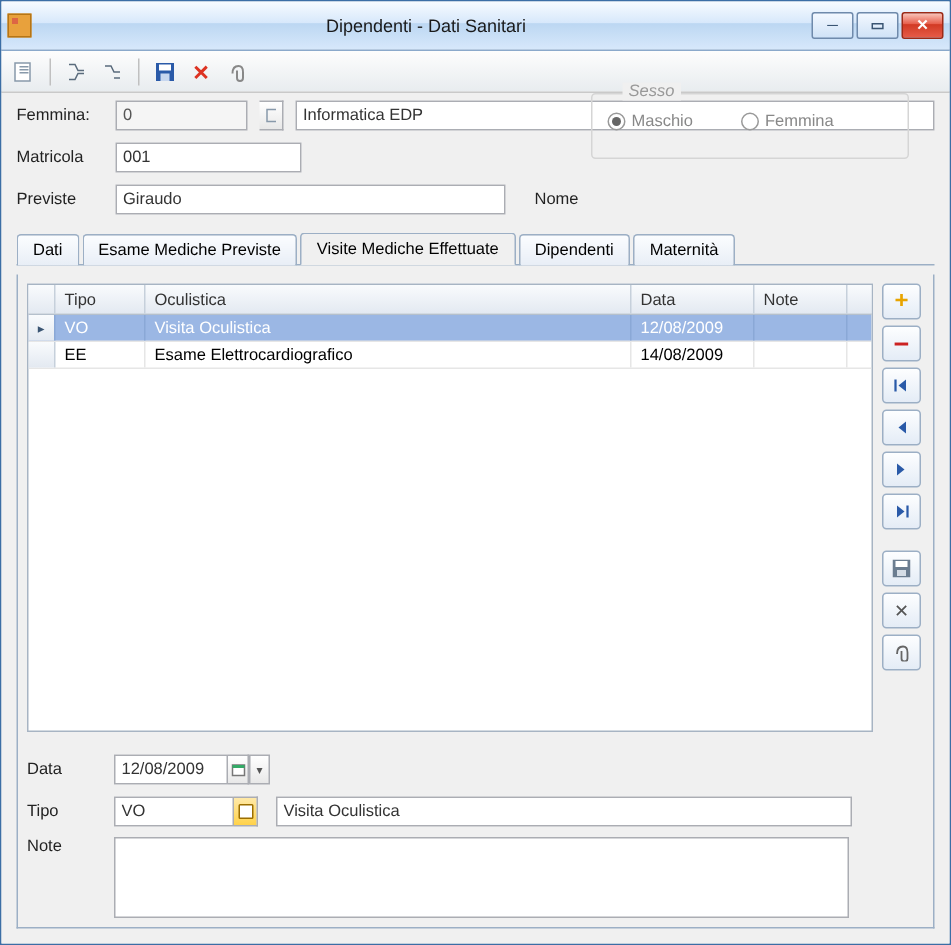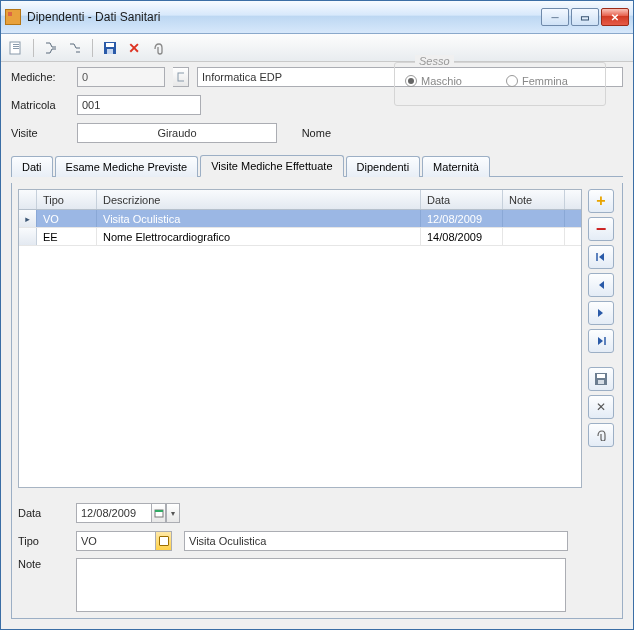--- a/index.html
+++ b/index.html
@@ -1,42 +1,42 @@
 <!DOCTYPE html>
 <html><head>
 <meta charset="utf-8">
 <style>
   * { box-sizing: border-box; font-family: "Segoe UI", Tahoma, sans-serif; font-size: 11px; }
   body { margin: 0; background: #fff; }
   .window { width: 634px; height: 630px; border: 1px solid #3b6ea5; background: #f0f0f0; display: flex; flex-direction: column; }
-  .titlebar { height: 28px; background: linear-gradient(#f7fbff,#d7e8fb 45%,#bcd7f2 46%,#d7e8fb); display: flex; align-items: center; padding: 16px 4px; border-bottom: 1px solid #8ba9cb; }
+  .titlebar { height: 28px; background: linear-gradient(#f7fbff,#d7e8fb 45%,#bcd7f2 46%,#d7e8fb); display: flex; align-items: center; padding: 16px 4px; border-bottom: 1px solid #8ba9cb; text-align: center; }
   .titlebar .tb-icon { width: 16px; height: 16px; margin-right: 6px; background: #e8a13c; border: 1px solid #b57515; position: relative; }
   .titlebar .tb-icon::before { content:""; position:absolute; left:2px; top:2px; width:4px; height:4px; background:#d64; }
   .titlebar .title { flex: 1; color: #1a1a1a; font-size: 12px; }
   .titlebar .winbtns { display: flex; gap: 2px; }
   .titlebar .winbtn { width: 28px; height: 18px; border: 1px solid #6f8aab; background: linear-gradient(#f3f8ff,#cfe2f6); border-radius: 2px; display:flex; align-items:center; justify-content:center; color:#3a5573; font-weight:bold; font-size:10px; cursor:pointer; }
   .titlebar .winbtn.close { background: linear-gradient(#f9c3b9,#e65b48 45%,#d13a24 46%,#e65b48); border-color:#9c2a17; color:#fff; }
   .toolbar { height: 28px; background: linear-gradient(#fdfdfd,#e8ecef); border-bottom: 1px solid #c9c9c9; display:flex; align-items:center; padding: 0 6px; gap: 6px; }
   .tb-btn { width: 18px; height: 18px; display:flex; align-items:center; justify-content:center; cursor:pointer; color:#5a6b7c; }
   .tb-sep { width:1px; height:18px; background:#c0c0c0; margin:0 2px; }
   .tb-save { color:#1f4fa8; }
   .tb-del { color:#d32; font-weight:bold; font-size:14px; }
   .tb-attach { color:#777; }
   .content { flex:1; padding: 4px 10px 10px 10px; display:flex; flex-direction:column; gap:6px; background:#f0f0f0; overflow:hidden; }
   .form-row { display:flex; align-items:center; gap:8px; height:22px; }
   .lbl { width: 58px; color:#222; }
-  .lbl2 { width: 40px; color:#222; text-align:right; }
+  .lbl2 { width: 40px; color:#222; text-align:center; }
   .field { height:20px; border:1px solid #abadb3; background:#fff; padding:2px 4px; color:#333; }
   .field.ro { background:#f5f5f5; color:#555; }
   .field.small { width: 88px; }
   .field.med { width: 124px; }
   .field.lookup-btn { width:16px; border-left:none; background:linear-gradient(#fff,#e8e8e8); display:flex; align-items:center; justify-content:center; cursor:pointer; }
   .sesso-box { border:1px solid #d5d5d5; border-radius:3px; padding:4px 10px 6px 10px; margin-left: auto; width: 212px; position:relative; height:44px; }
   .sesso-box .legend { position:absolute; top:-8px; left:20px; background:#f0f0f0; padding:0 4px; color:#999; font-style:italic; }
-  .sesso-opts { display:flex; gap:44px; margin-top:8px; color:#888; align-items:center; }
+  .sesso-opts { display:flex; gap:32px; margin-top:8px; color:#888; align-items:center; }
   .sesso-opts label { display:flex; align-items:center; gap:4px; }
   .radio-dot { width:12px; height:12px; border-radius:50%; border:1px solid #999; display:inline-flex; align-items:center; justify-content:center; }
   .radio-dot.sel::after { content:""; width:6px; height:6px; border-radius:50%; background:#666; }
   .tabs { display:flex; align-items:flex-end; border-bottom:1px solid #9cafc5; margin-top:4px; }
   .tab { padding:4px 10px; border:1px solid #9cafc5; border-bottom:none; background:linear-gradient(#fbfdff,#e8eef6); margin-right:2px; cursor:pointer; border-top-left-radius:3px; border-top-right-radius:3px; position:relative; top:1px; }
   .tab.active { background:#f0f0f0; border-bottom:1px solid #f0f0f0; z-index:2; }
   .panel { border:1px solid #9cafc5; border-top:none; flex:1; background:#f0f0f0; padding:6px; display:flex; gap:6px; overflow:hidden; }
   .grid-wrap { flex:1; display:flex; flex-direction:column; border:1px solid #a7b4c3; background:#fff; min-height: 280px; }
   .grid-header { display:flex; background:linear-gradient(#f9fbfd,#e3e9f1); border-bottom:1px solid #b5c0cc; height:20px; }
   .grid-header .gh { border-right:1px solid #c6d0db; padding:2px 6px; color:#333; display:flex; align-items:center; }
@@ -120,21 +120,21 @@
     <div class="tb-btn tb-attach">
       <svg width="14" height="14">
           <path d="M4 8 Q4 3 8 3 Q11 3 11 7 L11 11 Q11 13 9 13 Q7 13 7 11 L7 6" stroke="#888" fill="none" stroke-width="1.3"></path>
         </svg>
     </div>
   </div>
 
   <div class="content">
 
     <div class="form-row">
-      <div class="lbl">Mediche:</div>
+      <div class="lbl">Femmina:</div>
       <input class="field small ro" readonly="" value="0" style="">
       <div class="field lookup-btn">
         <svg width="10" height="10">
             <rect x="1" y="1" width="8" height="8" fill="none" stroke="#89a"></rect>
           </svg>
       </div>
       <input class="field" style="flex: 1 1 310px;" readonly="" value="Informatica EDP">
       <div class="sesso-box" style="position:absolute; right:28px; top:62px;">
         <div class="legend">Sesso</div>
         <div class="sesso-opts">
@@ -149,57 +149,57 @@
         </div>
       </div>
     </div>
 
     <div class="form-row">
       <div class="lbl">Matricola</div>
       <input class="field med" value="001" style="">
     </div>
 
     <div class="form-row">
-      <div class="lbl">Visite</div>
-      <input class="field" style="width: 200px; text-align: center;" value="Giraudo">
+      <div class="lbl">Previste</div>
+      <input class="field" style="width: 260px;" value="Giraudo">
       <div class="lbl2" style="margin-left:6px">Nome</div>
     </div>
 
     <div class="tabs">
       <div class="tab">Dati</div>
       <div class="tab">Esame Mediche Previste</div>
       <div class="tab active">Visite Mediche Effettuate</div>
       <div class="tab">Dipendenti</div>
       <div class="tab">Maternità</div>
     </div>
 
     <div class="panel" style="flex-direction:column;justify-content:space-between;">
       <div style="display:flex; gap:6px; flex:1; min-height:280px;">
         <div class="grid-wrap">
           <div class="grid-header">
             <div class="gh indicator"></div>
             <div class="gh tipo">Tipo</div>
-            <div class="gh desc">Descrizione</div>
+            <div class="gh desc">Oculistica</div>
             <div class="gh data">Data</div>
             <div class="gh note">Note</div>
             <div class="gh pad"></div>
           </div>
           <div class="grid-body" id="grid-body">
               <div class="grid-row selected">
                 <div class="gc indicator">▸</div>
                 <div class="gc tipo">VO</div>
                 <div class="gc desc">Visita Oculistica</div>
                 <div class="gc data">12/08/2009</div>
                 <div class="gc note"></div>
                 <div class="gc pad"></div>
               </div>
               <div class="grid-row">
                 <div class="gc indicator"></div>
                 <div class="gc tipo">EE</div>
-                <div class="gc desc">Nome Elettrocardiografico</div>
+                <div class="gc desc">Esame Elettrocardiografico</div>
                 <div class="gc data">14/08/2009</div>
                 <div class="gc note"></div>
                 <div class="gc pad"></div>
               </div>
             </div>
         </div>
         <div class="sidebuttons">
           <div class="sb add">+</div>
           <div class="sb remove">−</div>
           <div class="sb">

